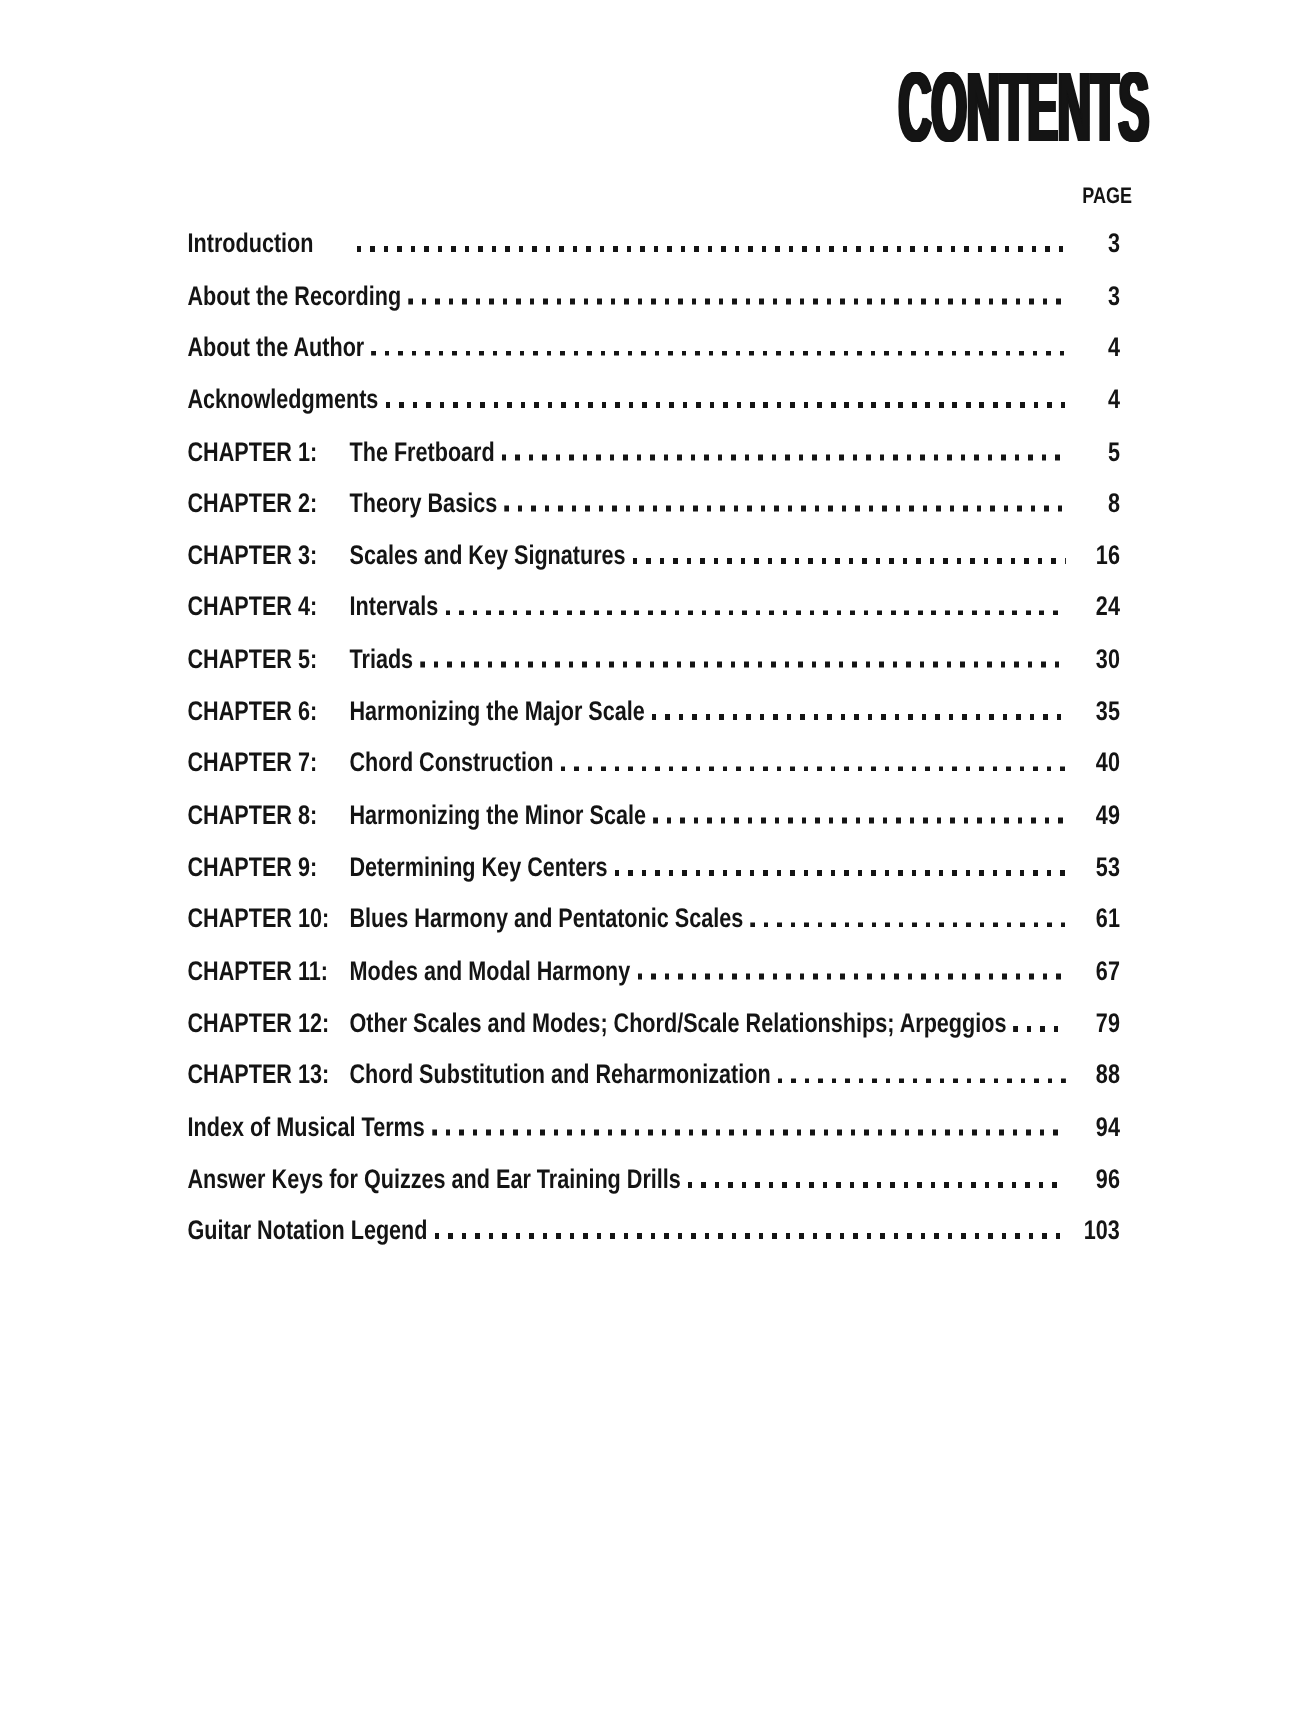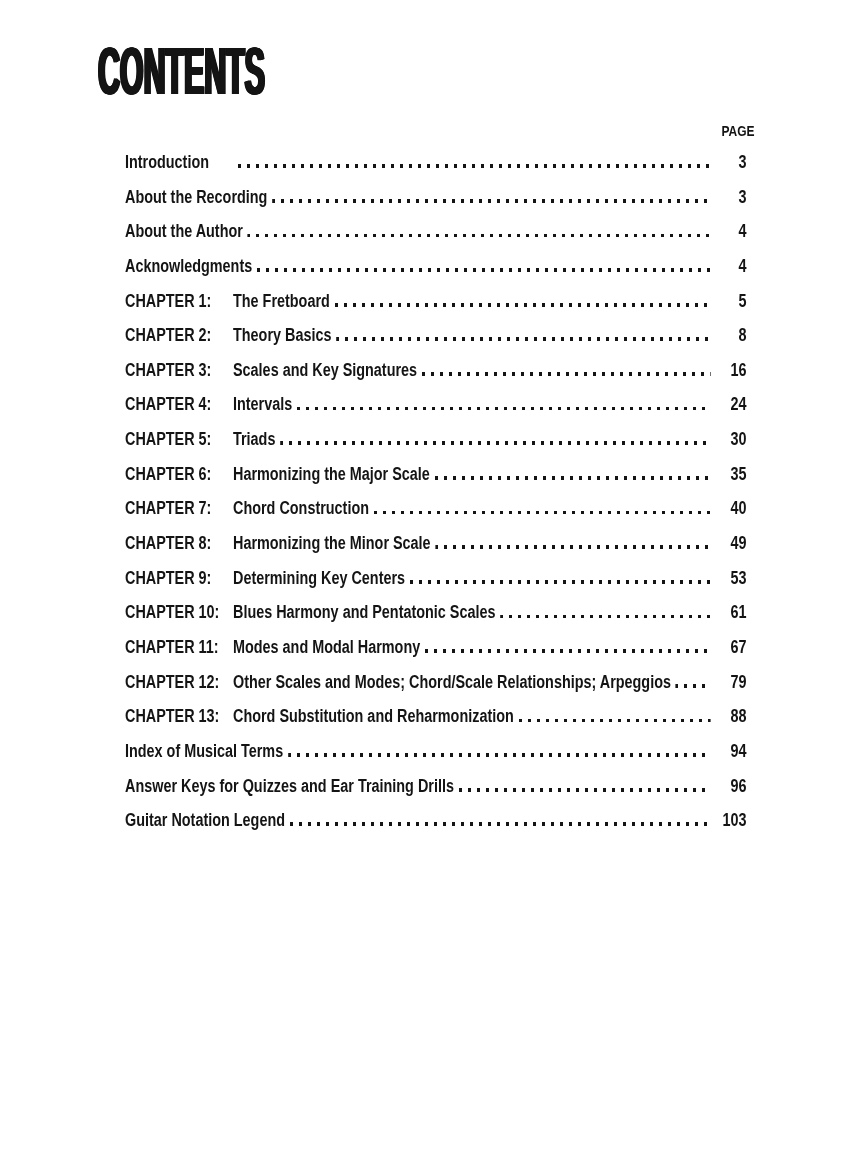--- a/index.html
+++ b/index.html
@@ -16,21 +16,21 @@
   }
   .doc {
     position: relative;
     width: 864px;
     height: 1152px;
     background: #ffffff;
   }
   
   .title {
     margin: 38px 0 0 0;
-    text-align: left;
+    text-align: right;
     font-size: 66px;
     line-height: 66px;
     font-weight: bold;
     letter-spacing: 0;
   }
   .title-inner {
     display: inline-block;
     transform: scaleX(0.46);
     transform-origin: 50% 50%;
     

